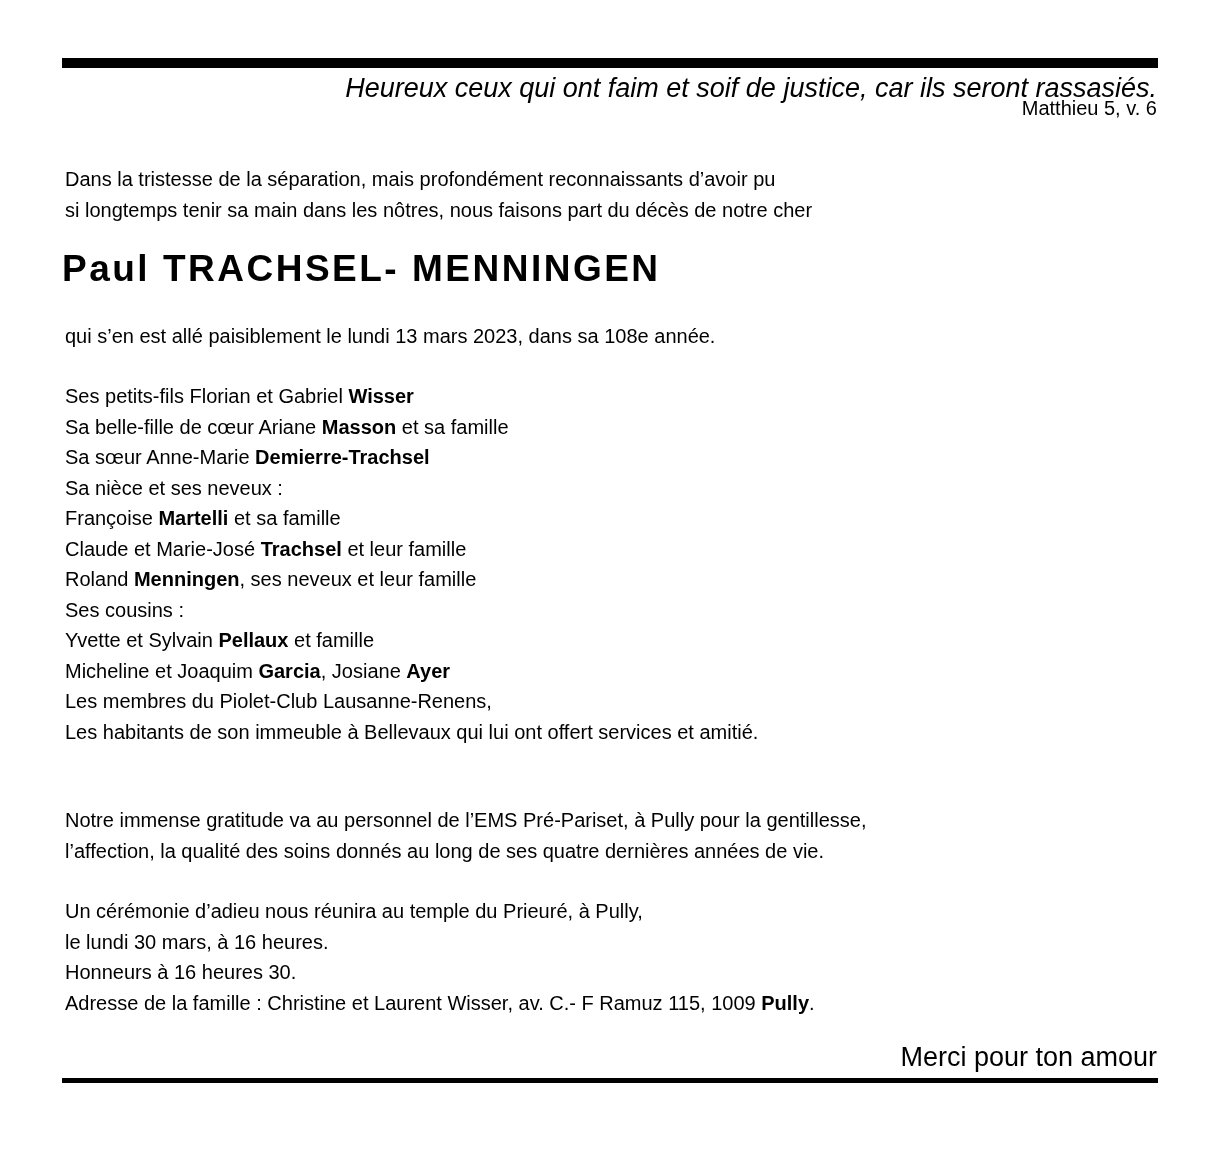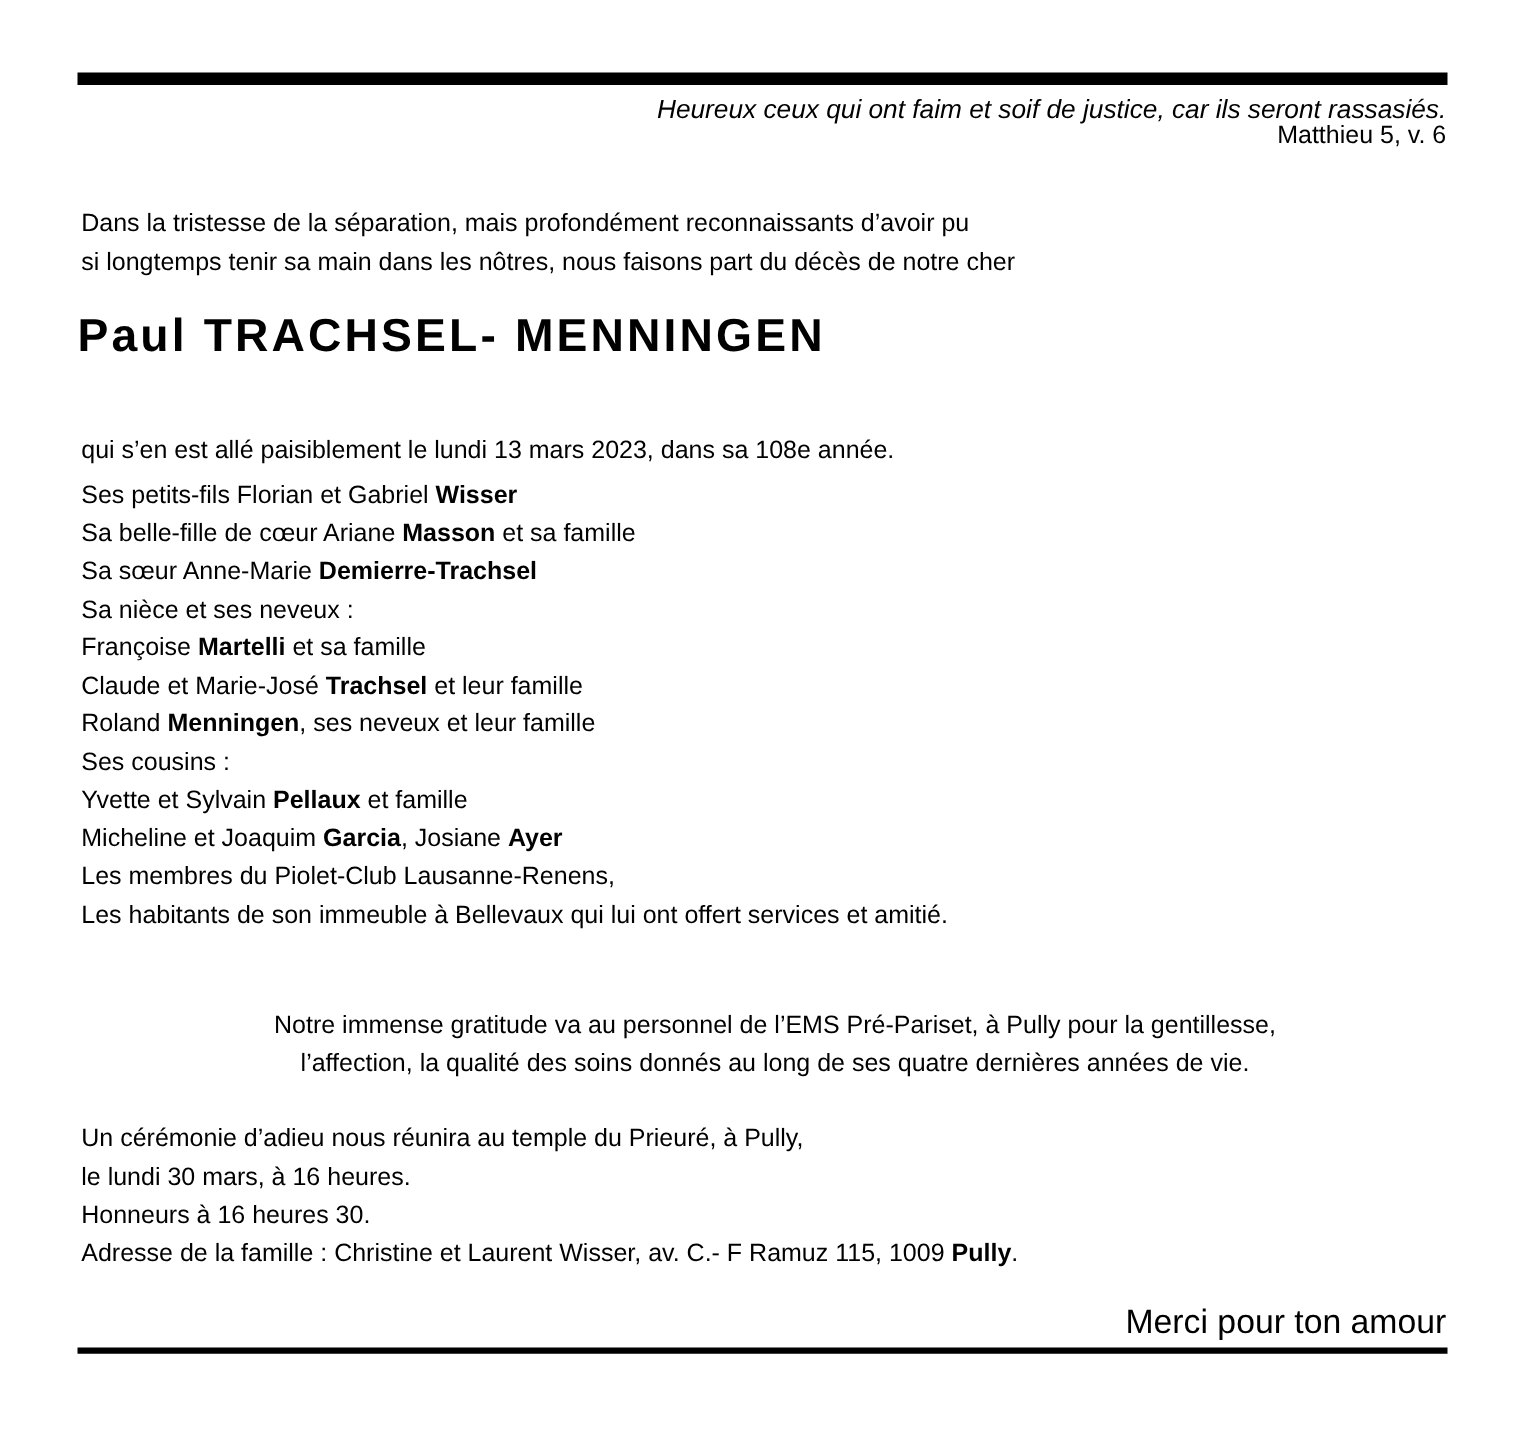--- a/index.html
+++ b/index.html
@@ -22,21 +22,21 @@
   .rule-bottom { top: 1078px; height: 5px; }
   .right-block {
     position: absolute;
     left: 62px;
     width: 1095px;
     text-align: right;
   }
   .quote {
     top: 72px;
     font-style: italic;
-    font-size: 21px;
+    font-size: 27px;
     line-height: 32px;
   }
   .quote-src {
     top: 92px;
     font-size: 20px;
     line-height: 32px;
   }
   .body-block {
     position: absolute;
     left: 65px;
@@ -51,23 +51,23 @@
     left: 62px;
     top: 247px;
     width: 1095px;
     margin: 0;
     font-size: 37px;
     font-weight: bold;
     letter-spacing: 2.5px;
     line-height: 44px;
     white-space: nowrap;
   }
-  .death-line { top: 321px; margin-top: 24px; }
+  .death-line { top: 321px; }
   .family { top: 381px; }
-  .gratitude { top: 805px; line-height: 31px; text-align: center; }
+  .gratitude { top: 805px; line-height: 31px; }
   .ceremony { top: 896px; }
   .closing {
     top: 1041px;
     font-size: 27px;
     line-height: 32px;
   }
   .b { font-weight: bold; }
 </style>
 </head>
 <body>

